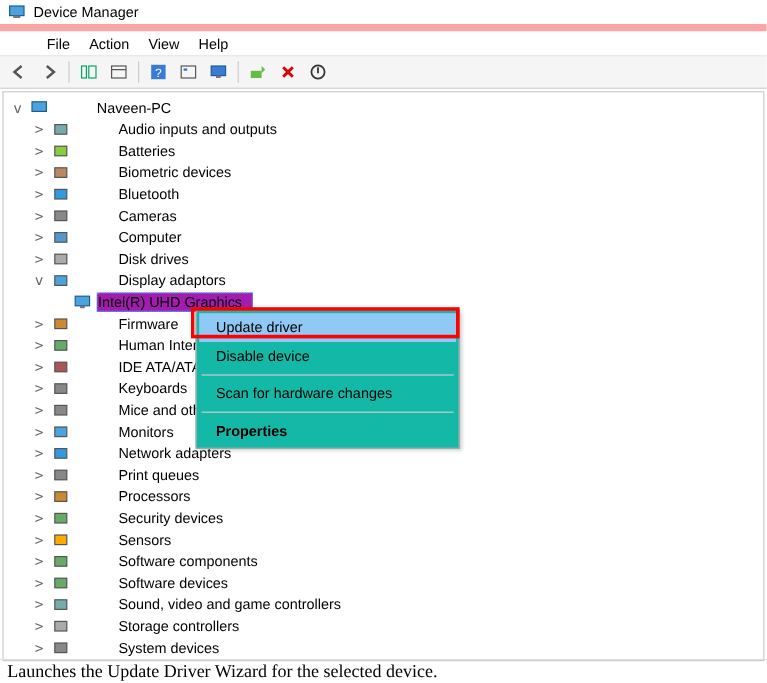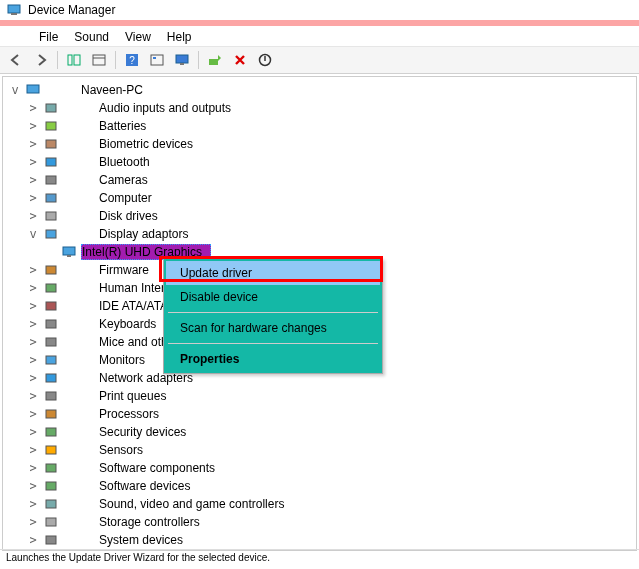--- a/index.html
+++ b/index.html
@@ -104,40 +104,41 @@
     position:absolute;
     left:159px; top:256px;
     width:224px; height:26px;
     border:3px solid #ff0000;
     pointer-events:none;
   }
   .statusbar {
     position:absolute; left:0; bottom:0; width:100%;
     height:20px; padding:2px 6px;
     border-top:1px solid #ddd;
-    font-size:10px;
+    font-size:15px;
+    font-family:Liberation Serif, serif;
   }
   svg { display:block; }
 </style>
 </head>
 <body>
 
 <div class="titlebar">
   <span class="icon-slot">
     <svg width="14" height="14">
         <rect x="1" y="2" width="12" height="8" fill="#4aa3df" stroke="#1b5f8f"></rect>
         <rect x="4" y="10" width="6" height="2" fill="#777"></rect>
       </svg>
   </span>
   <span>Device Manager</span>
 </div>
 
 <div class="menubar">
   <span class="menuitem">File</span>
-  <span class="menuitem">Sound</span>
+  <span class="menuitem">Action</span>
   <span class="menuitem">View</span>
   <span class="menuitem">Help</span>
 </div>
 
 <div class="toolbar">
   <span class="tbtn">
       <svg width="14" height="12">
         <path d="M9 1 L3 6 L9 11" fill="none" stroke="#555" stroke-width="2"></path>
       </svg>
     </span>

